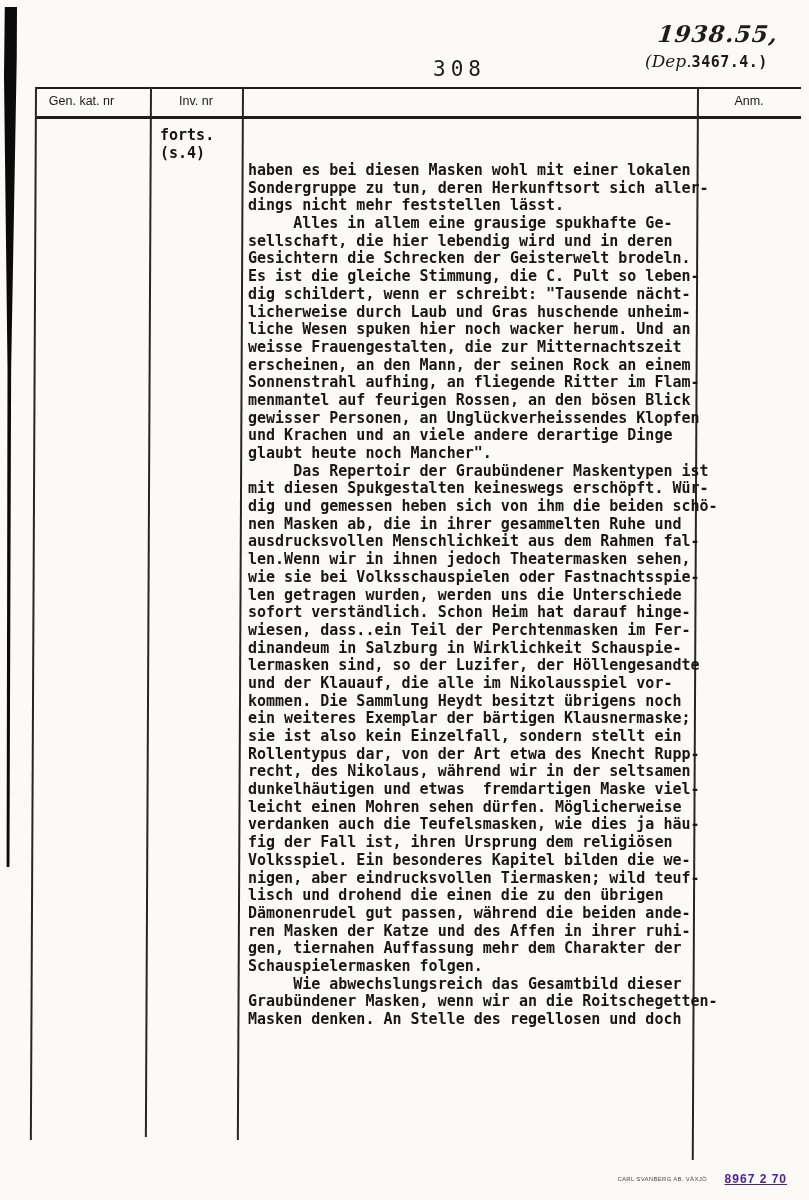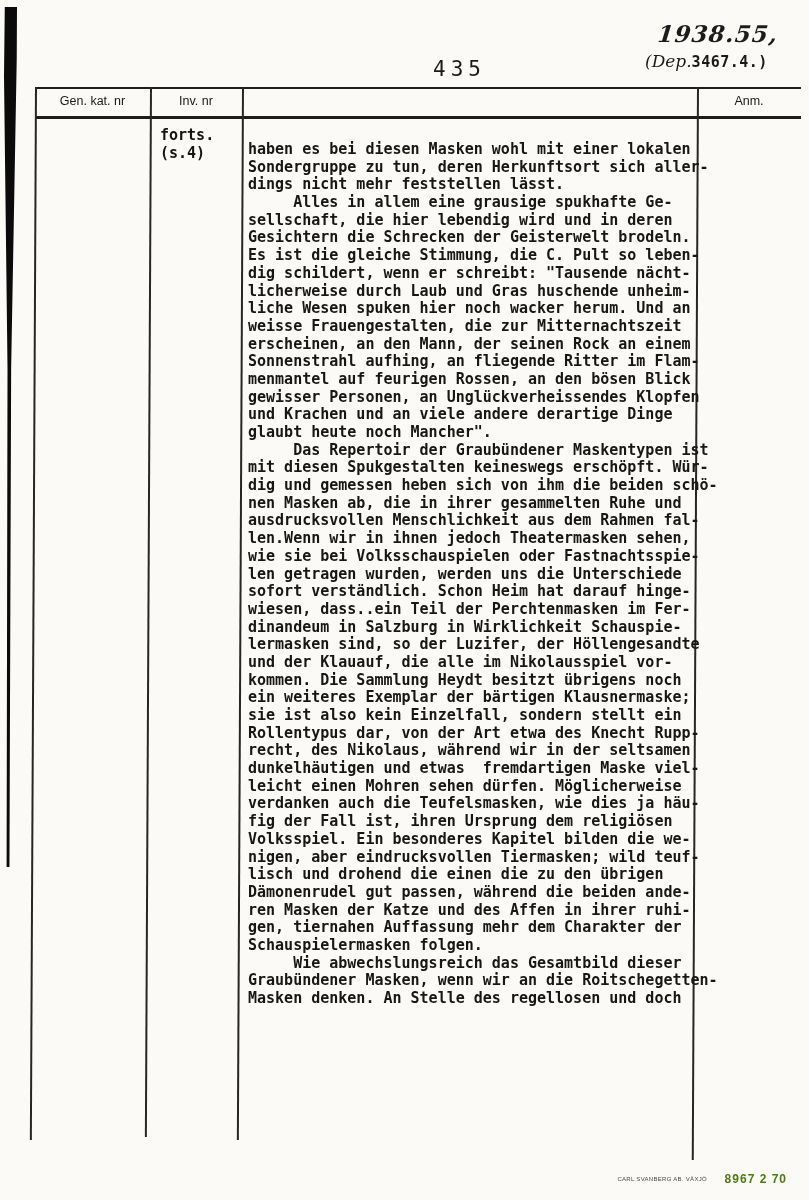--- a/index.html
+++ b/index.html
@@ -49,68 +49,69 @@
   .vline.v-1{left:150px;top:87px;height:1050px;}
   .vline.v-2{left:242px;top:87px;height:1053px;}
   .vline.v-3{left:697px;top:87px;height:1073px;width:1.6px;}
   
   .th{
     position:absolute;top:94px;
     font-family:"Liberation Sans", sans-serif;
     font-size:12.5px;color:#1a1a1a;
     text-align:center;
   }
-  .th.gen{left:35px;width:115px;}
+  .th.gen{left:24px;width:115px;}
   .th.inv{left:150px;width:92px;text-align:center;}
   .th.anm{left:697px;width:104px;text-align:center;}
   
   .inv-note{
     position:absolute;left:160px;top:127px;
     font-family:"DejaVu Sans Mono", monospace;
     font-weight:bold;font-size:15px;line-height:17.5px;color:#141414;
     white-space:pre;
   }
   
   .body-text{
-    position:absolute;left:248px;top:141px;width:475px;
+    position:absolute;left:248px;top:162px;width:475px;
     font-family:"DejaVu Sans Mono", monospace;
     font-weight:bold;
     font-size:15px;line-height:17.68px;
     color:#181715;
     white-space:pre;
     letter-spacing:0px;
   }
   
   .footer{
     position:absolute;right:22px;top:1168px;
     white-space:nowrap;text-align:right;
   }
   .footer .printer{
     font-family:"Liberation Sans", sans-serif;
     font-size:6px;color:#4a4a4a;letter-spacing:.3px;
     vertical-align:middle;
   }
   .footer .code{
     font-family:"Liberation Sans", sans-serif;
-    font-weight:bold;font-size:12px;color:#4d7c0f;
+    font-weight:bold;font-size:12px;color:#4c1d95;
     margin-left:8px;letter-spacing:1px;
     vertical-align:middle;
+    text-decoration:underline;
   }
 </style>
 </head>
 <body>
 
 <div class="page">
 
   <div class="scan-bar"></div>
 
   <div class="hw1">1938.55,</div>
   <div class="hw2"><span class="dep-prefix">(Dep.</span><span class="dep-num">3467.4.)</span></div>
 
-  <div class="page-number">435</div>
+  <div class="page-number">308</div>
 
   <div class="hline top"></div>
   <div class="hline header-bottom"></div>
   <div class="vline v-left"></div>
   <div class="vline v-1"></div>
   <div class="vline v-2"></div>
   <div class="vline v-3"></div>
 
   <div class="th gen">Gen. kat. nr</div>
   <div class="th inv">Inv. nr</div>

